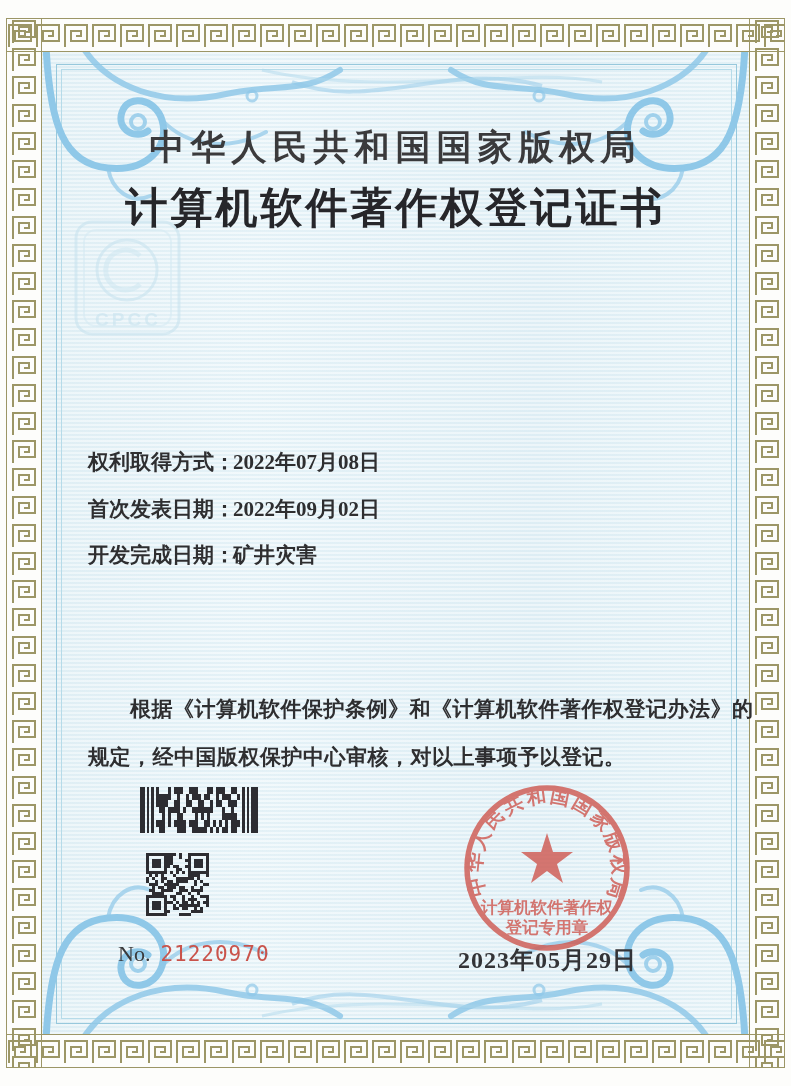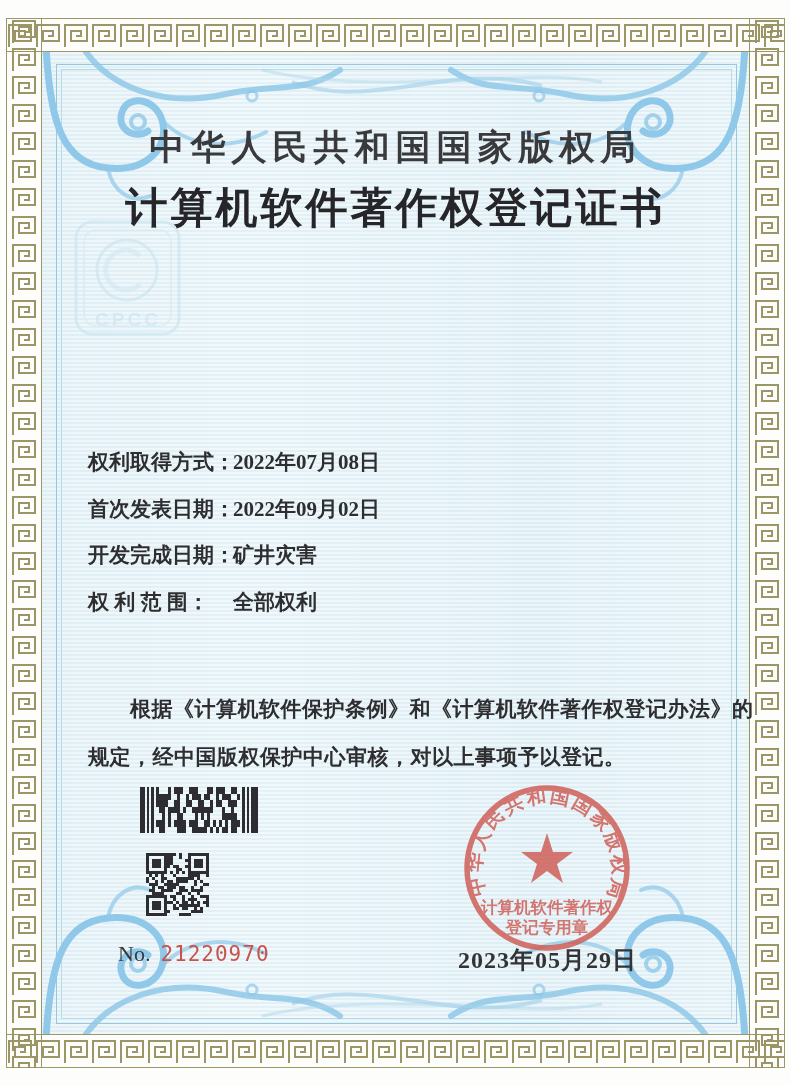--- a/index.html
+++ b/index.html
@@ -137,23 +137,20 @@
   <div class="cert-title">计算机软件著作权登记证书</div>
 
   <div class="row row-dev">
     <span class="label">权利取得方式：</span><span class="value">2022年07月08日</span>
   </div>
   <div class="row row-pub">
     <span class="label">首次发表日期：</span><span class="value">2022年09月02日</span>
   </div>
   <div class="row row-acq">
     <span class="label">开发完成日期：</span><span class="value">矿井灾害</span>
-  </div>
-  <div class="row row-scope">
-    <span class="label">权 利 范 围：</span><span class="value">全部权利</span>
   </div>
 
   <div class="stmt stmt-2">规定，经中国版权保护中心审核，对以上事项予以登记。</div>
   <div class="stmt stmt-1">根据《计算机软件保护条例》和《计算机软件著作权登记办法》的</div>
 
   <div class="barcode">
       <div style="left: 0px; top: 0px; width: 5px; height: 46px;"></div>
       <div style="left: 7px; top: 0px; width: 2px; height: 46px;"></div>
       <div style="left: 11px; top: 0px; width: 3px; height: 46px;"></div>
       <div style="left: 102px; top: 0px; width: 3px; height: 46px;"></div>

